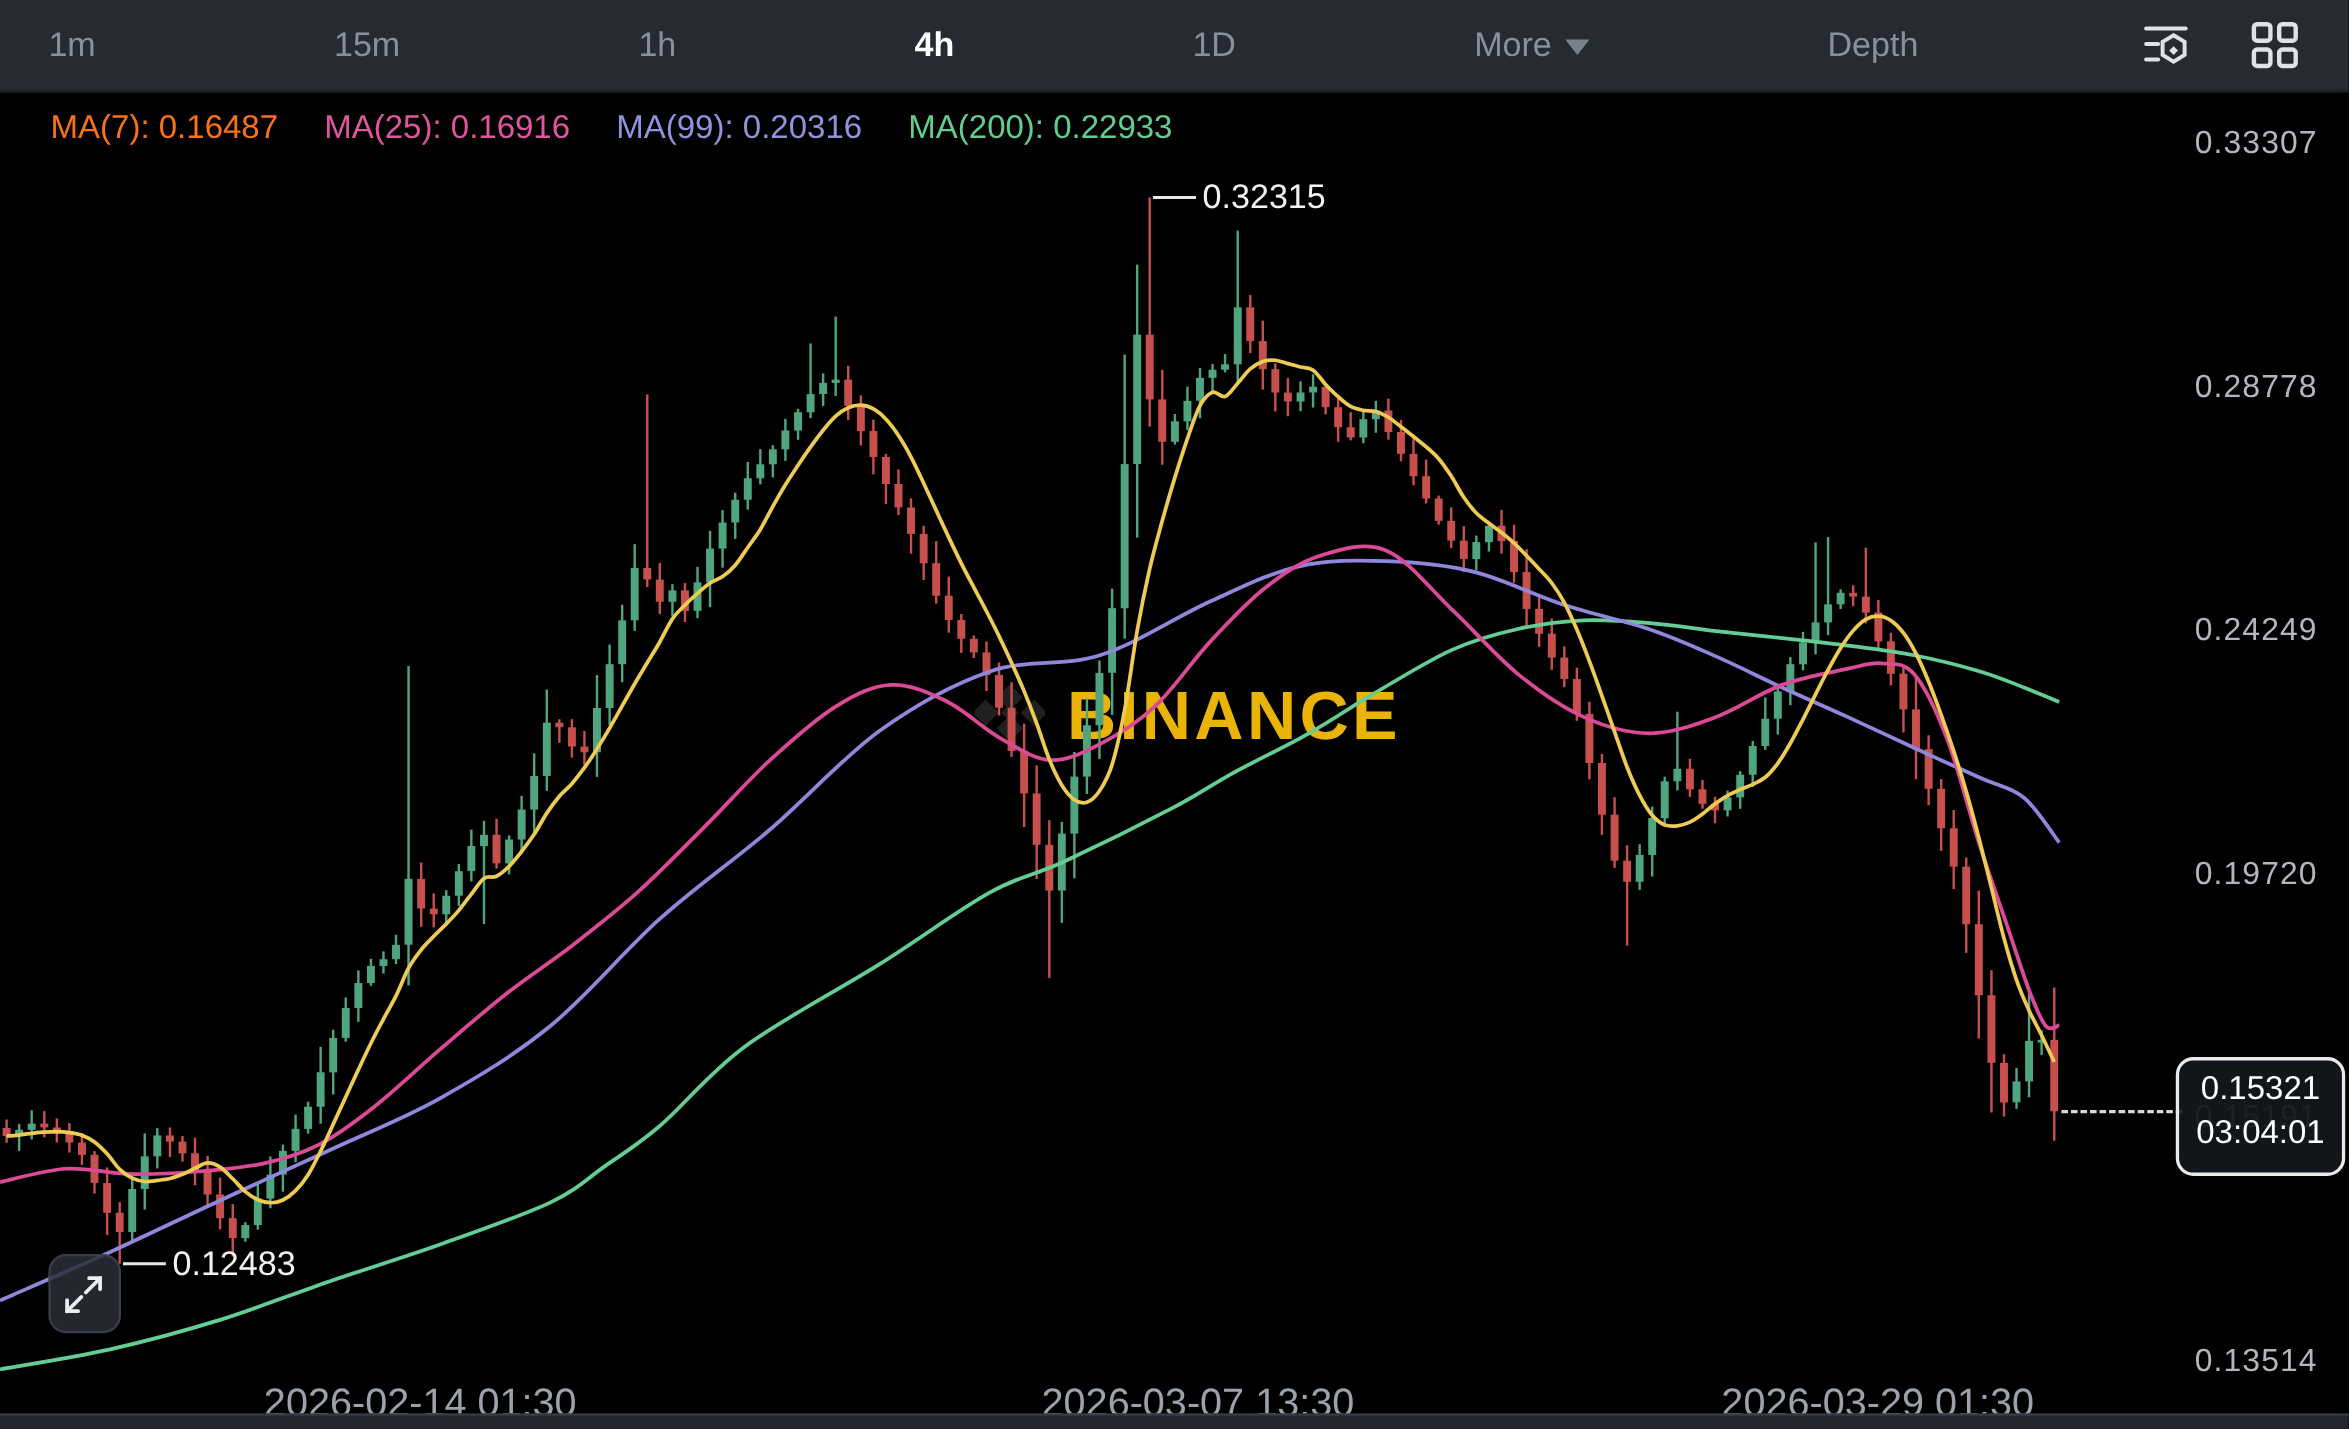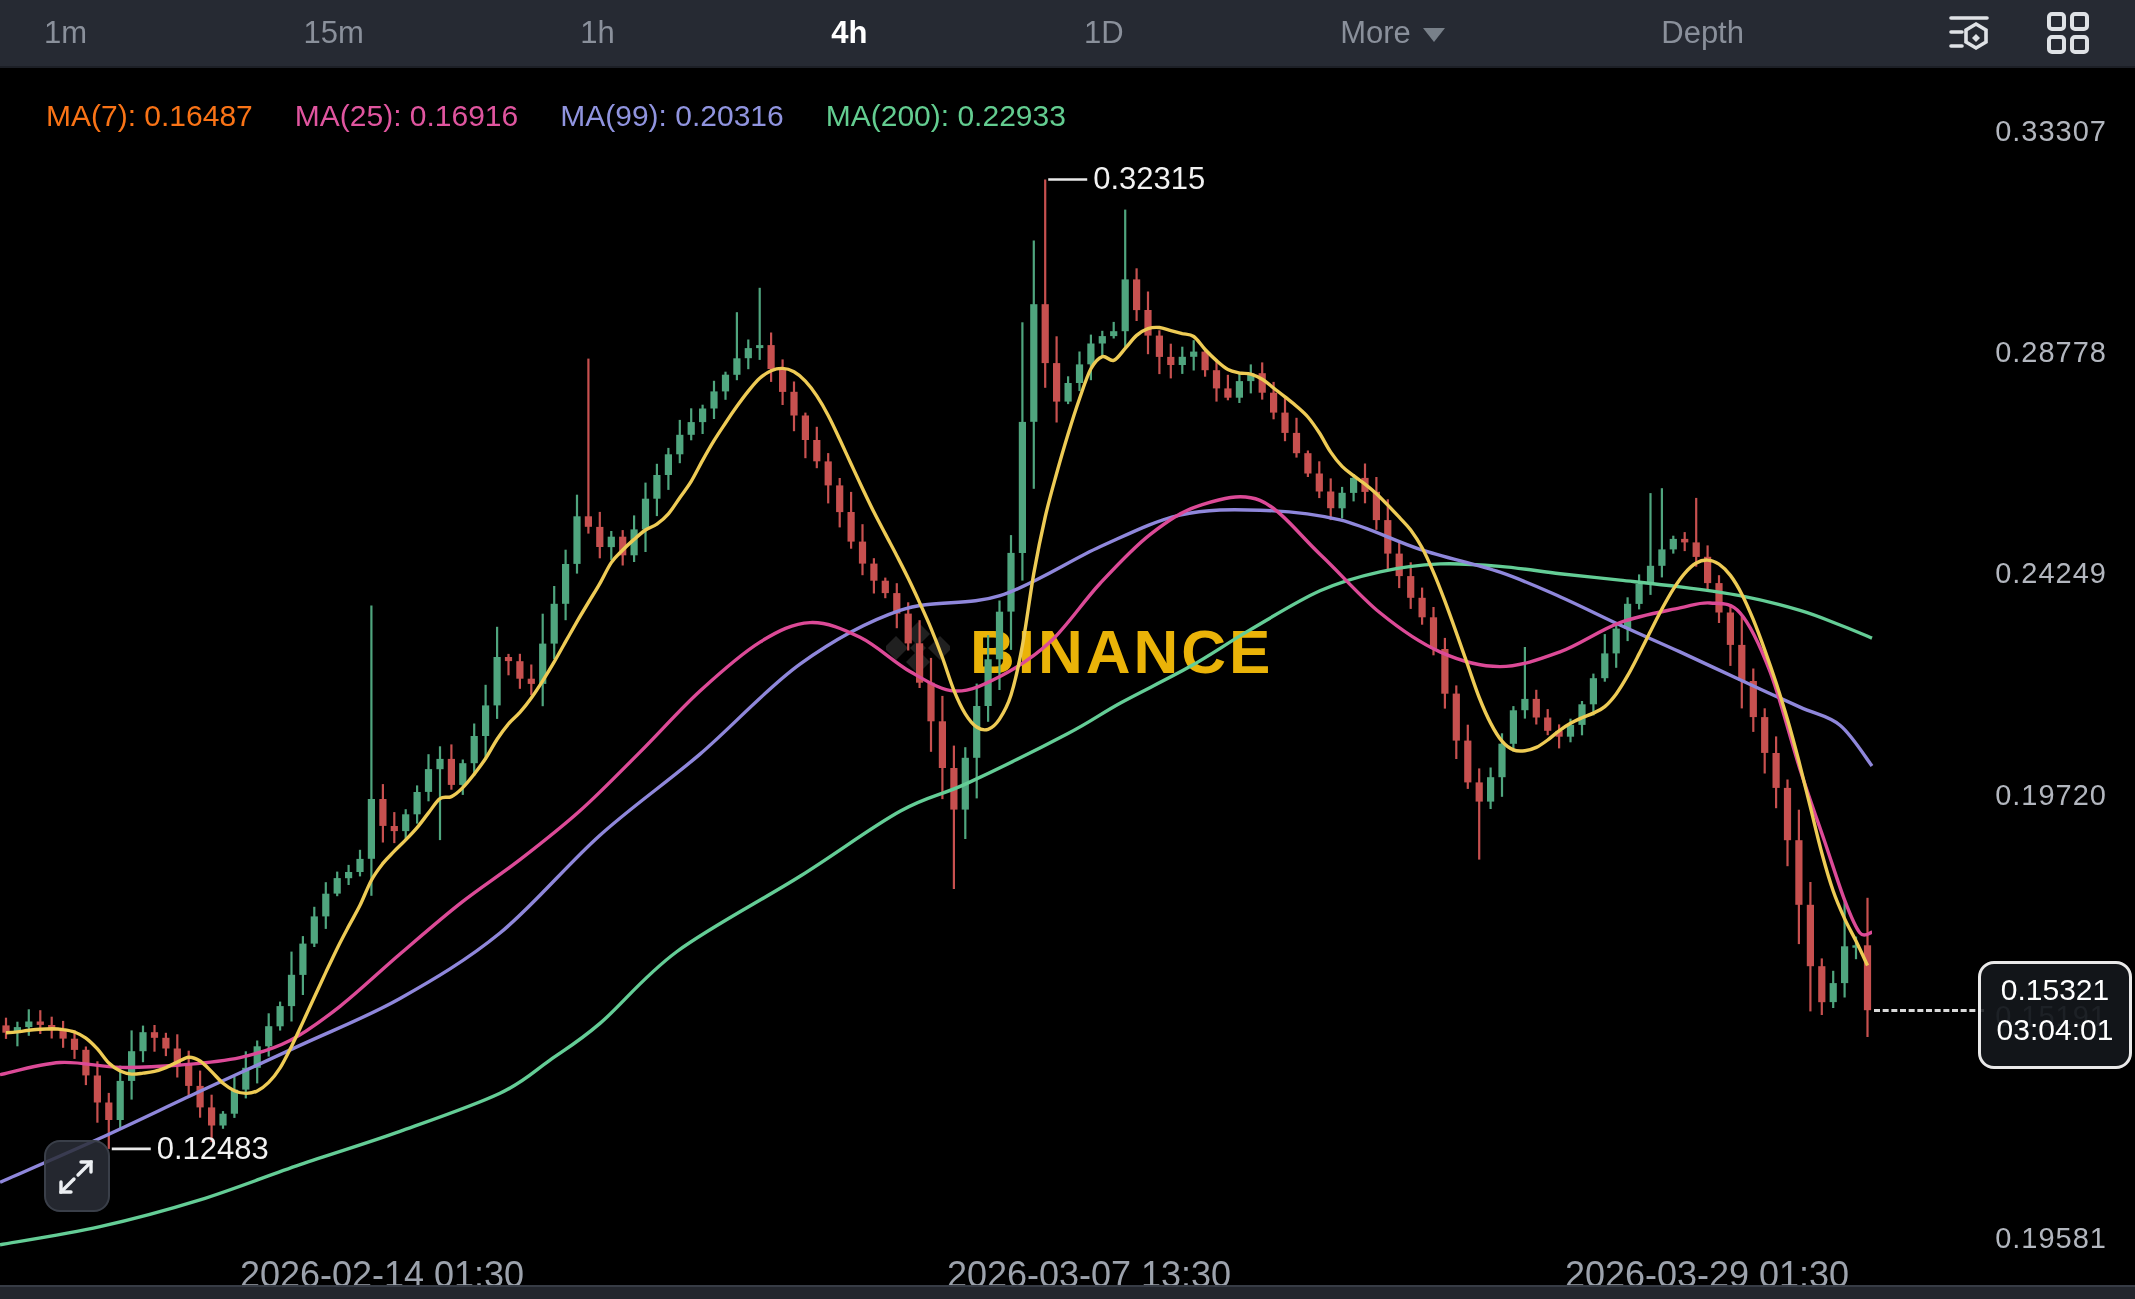--- a/index.html
+++ b/index.html
@@ -1,19 +1,19 @@
 <!DOCTYPE html>
 <html><head>
 <meta charset="utf-8">
 <style>
   html,body{margin:0;padding:0;background:#000;}
   body{width:2135px;height:1299px;position:relative;overflow:hidden;
        font-family:"Liberation Sans",sans-serif;}
   
-  .toolbar{position:absolute;top:0;left:0;width:2135px;height:68px;background:#262a33;
+  .toolbar{position:absolute;top:0;left:0;width:2135px;height:84px;background:#262a33;
            border-bottom:2px solid #1c1f26;display:flex;align-items:center;
            padding:0 44px;box-sizing:border-box;z-index:10;}
   .tabs{width:1700px;display:flex;justify-content:space-between;align-items:center;}
   .tab{font-size:31px;color:#8a909b;cursor:pointer;white-space:nowrap;}
   .tab.active{color:#ffffff;font-weight:bold;}
   .caret{display:inline-block;margin-left:12px;width:0;height:0;
          border-left:11px solid transparent;border-right:11px solid transparent;
          border-top:14px solid #788089;vertical-align:middle;}
   .icon-group{margin-left:auto;display:flex;gap:52px;align-items:center;}
   .tb-icon{width:46px;height:46px;display:flex;align-items:center;justify-content:center;cursor:pointer;}
@@ -436,21 +436,21 @@
     <line x1="1048.22" y1="179.5" x2="1087.22" y2="179.5" stroke="#e8e8e8" stroke-width="2.6"></line>
     <line x1="111.78" y1="1148.9" x2="150.78" y2="1148.9" stroke="#e8e8e8" stroke-width="2.6"></line>
   </svg>
 
 <div id="ylabels">
     <span class="ylabel" style="top: 131px;">0.33307</span>
     <span class="ylabel" style="top: 352px;">0.28778</span>
     <span class="ylabel" style="top: 573px;">0.24249</span>
     <span class="ylabel" style="top: 795px;">0.19720</span>
     <span class="ylabel dim" style="top: 1016px; text-align: center;">0.15191</span>
-    <span class="ylabel" style="top: 1238px;">0.19581</span>
+    <span class="ylabel" style="top: 1238px;">0.13514</span>
   </div>
 <div id="xlabels">
     <span class="xlabel" style="left: 370px;">2026-02-14 01:30</span>
     <span class="xlabel" style="left: 1077px;">2026-03-07 13:30</span>
     <span class="xlabel" style="left: 1695px;">2026-03-29 01:30</span>
   </div>
 
 <div class="annot" id="high-label" style="left: 1093.22px; top: 179.489px;">0.32315</div>
 <div class="annot" id="low-label" style="left: 156.78px; top: 1148.88px;">0.12483</div>
 

